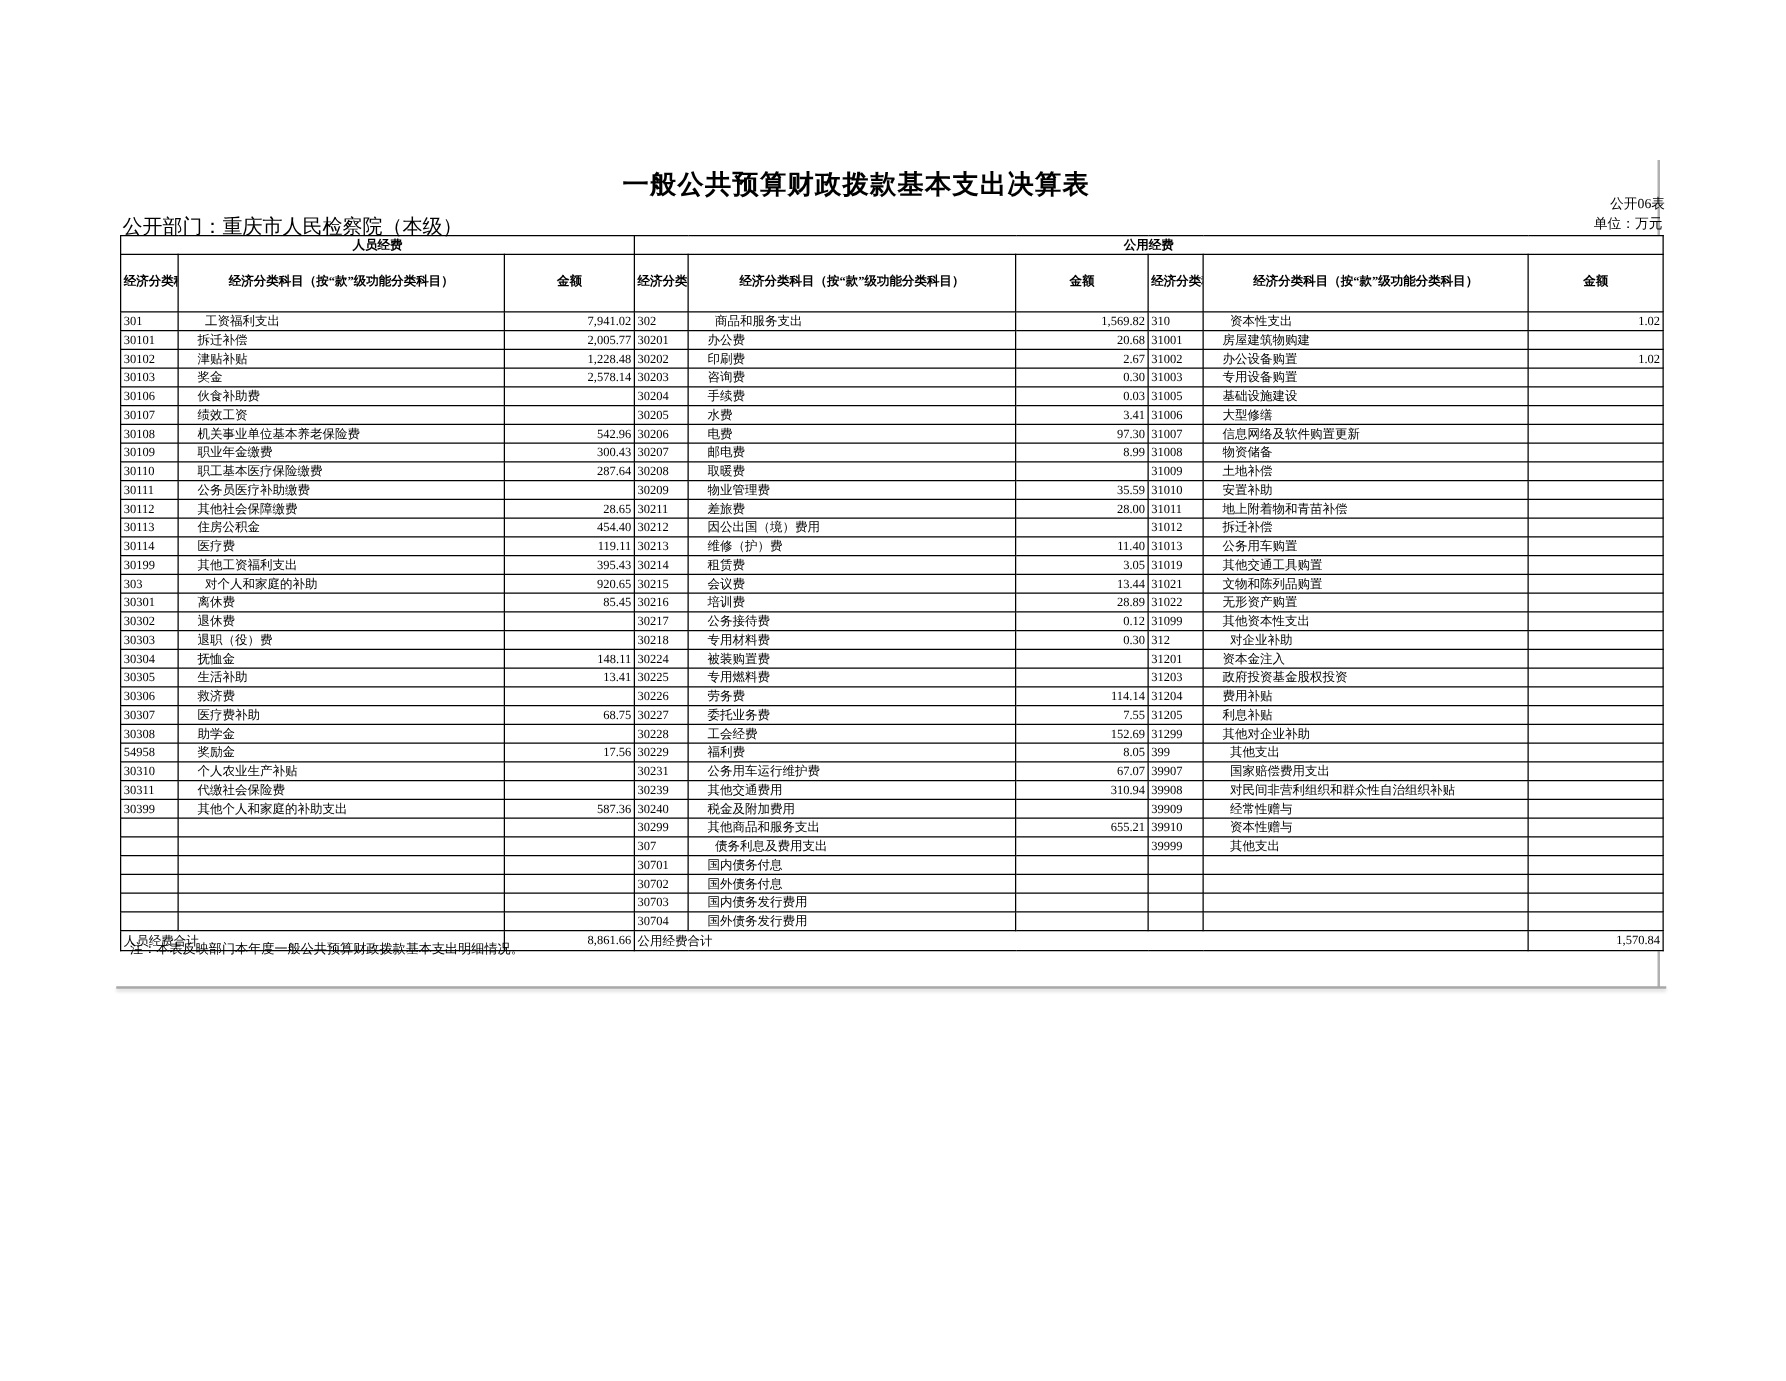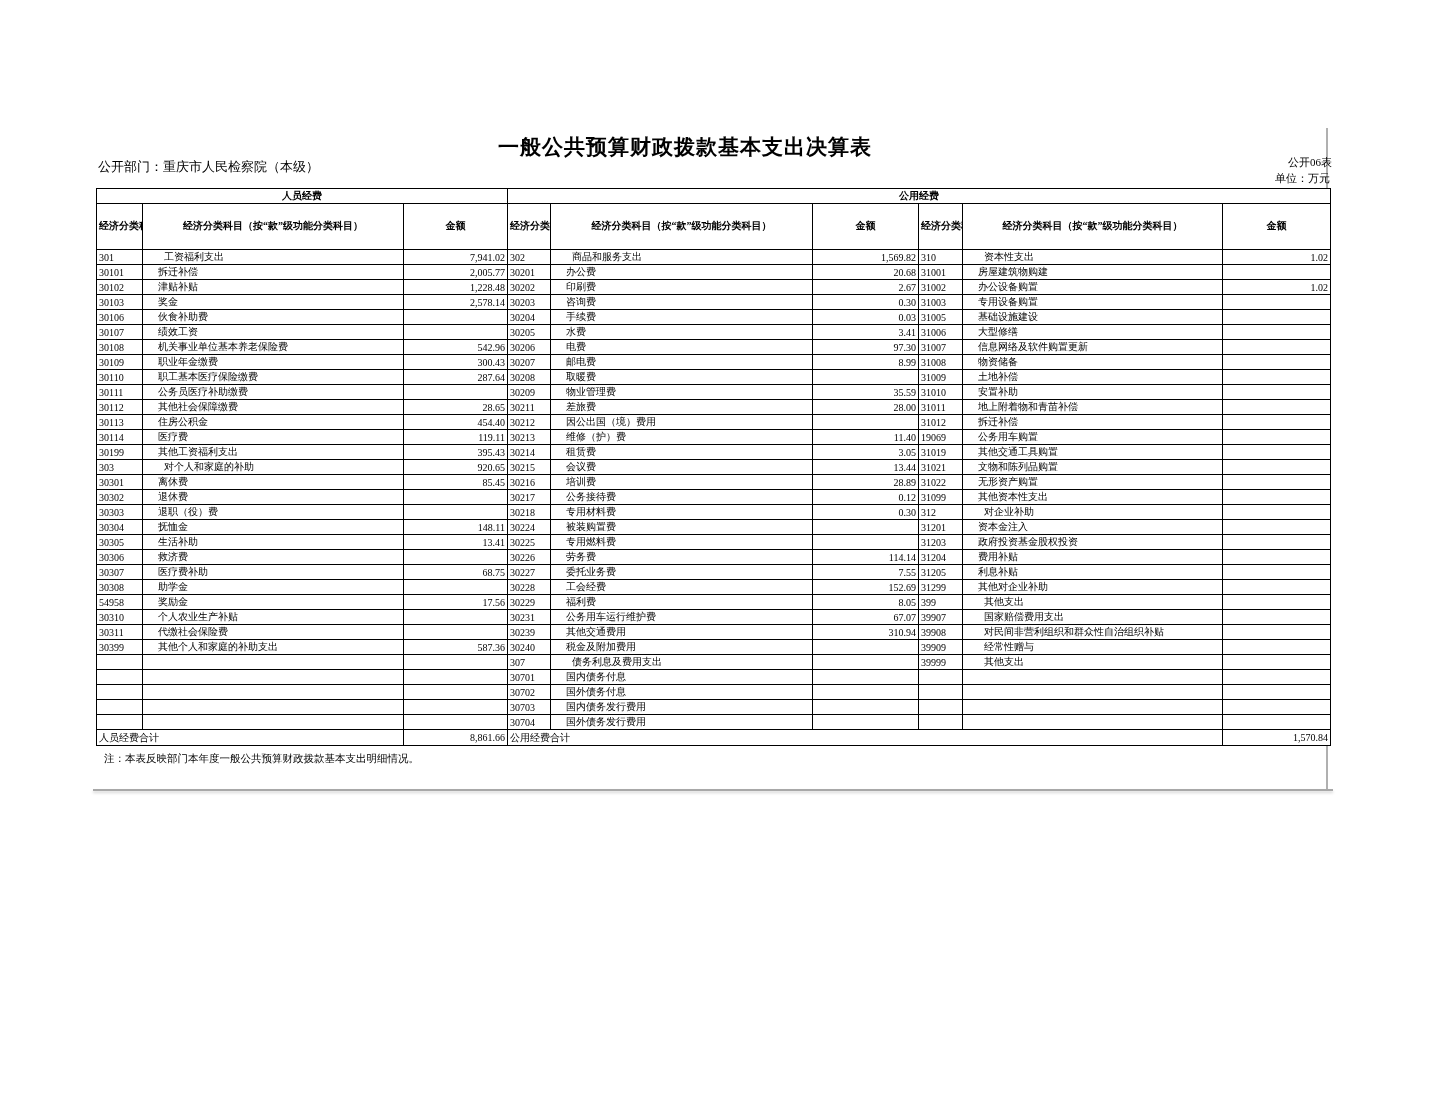--- a/index.html
+++ b/index.html
@@ -9,21 +9,21 @@
     position:relative;overflow:hidden;
   }
   .page{position:absolute;inset:0;}
   .edge-v{position:absolute;left:1326px;top:128px;width:2px;height:662px;background:#b0b0b0;z-index:0;}
   .edge-h{position:absolute;left:93px;top:789px;width:1240px;height:2px;background:#a8a8a8;box-shadow:0 2px 3px rgba(0,0,0,0.18);z-index:0;}
   .title{
     position:absolute;left:40px;top:133px;width:1290px;text-align:center;
     font-size:21px;font-weight:bold;letter-spacing:1px;z-index:2;
   }
   .table-code{position:absolute;right:97px;top:155px;font-size:11px;z-index:2;}
-  .dept{position:absolute;left:98px;top:158px;font-size:13px;z-index:2;}
+  .dept{position:absolute;left:98px;top:171px;font-size:16px;z-index:2;}
   .unit{position:absolute;right:99px;top:171px;font-size:11px;z-index:2;font-family:Liberation Serif, serif;}
   table.main{
     position:absolute;left:96px;top:188px;width:1234px;
     border-collapse:collapse;table-layout:fixed;background:#fff;z-index:1;
   }
   table.main td,table.main th{
     border:1px solid #000;padding:0 2px;font-size:10px;
     overflow:hidden;white-space:nowrap;vertical-align:middle;
   }
   tr.grp{height:14px;padding-left:32px;}
@@ -214,21 +214,21 @@
           <td class="name lvl2">拆迁补偿</td>
           <td class="amt"></td>
         </tr>
         <tr>
           <td class="code">30114</td>
           <td class="name lvl2">医疗费</td>
           <td class="amt">119.11</td>
           <td class="code">30213</td>
           <td class="name lvl2">维修（护）费</td>
           <td class="amt">11.40</td>
-          <td class="code">19069</td>
+          <td class="code">31013</td>
           <td class="name lvl2">公务用车购置</td>
           <td class="amt"></td>
         </tr>
         <tr>
           <td class="code">30199</td>
           <td class="name lvl2">其他工资福利支出</td>
           <td class="amt">395.43</td>
           <td class="code">30214</td>
           <td class="name lvl2">租赁费</td>
           <td class="amt">3.05</td>
@@ -370,20 +370,31 @@
         </tr>
         <tr>
           <td class="code">30399</td>
           <td class="name lvl2">其他个人和家庭的补助支出</td>
           <td class="amt">587.36</td>
           <td class="code">30240</td>
           <td class="name lvl2">税金及附加费用</td>
           <td class="amt"></td>
           <td class="code">39909</td>
           <td class="name lvl1">经常性赠与</td>
+          <td class="amt"></td>
+        </tr>
+        <tr>
+          <td class="code"></td>
+          <td class="name lvl2"></td>
+          <td class="amt"></td>
+          <td class="code">30299</td>
+          <td class="name lvl2">其他商品和服务支出</td>
+          <td class="amt">655.21</td>
+          <td class="code">39910</td>
+          <td class="name lvl1">资本性赠与</td>
           <td class="amt"></td>
         </tr>
         <tr>
           <td class="code"></td>
           <td class="name lvl2"></td>
           <td class="amt"></td>
           <td class="code">307</td>
           <td class="name lvl1">债务利息及费用支出</td>
           <td class="amt"></td>
           <td class="code">39999</td>

